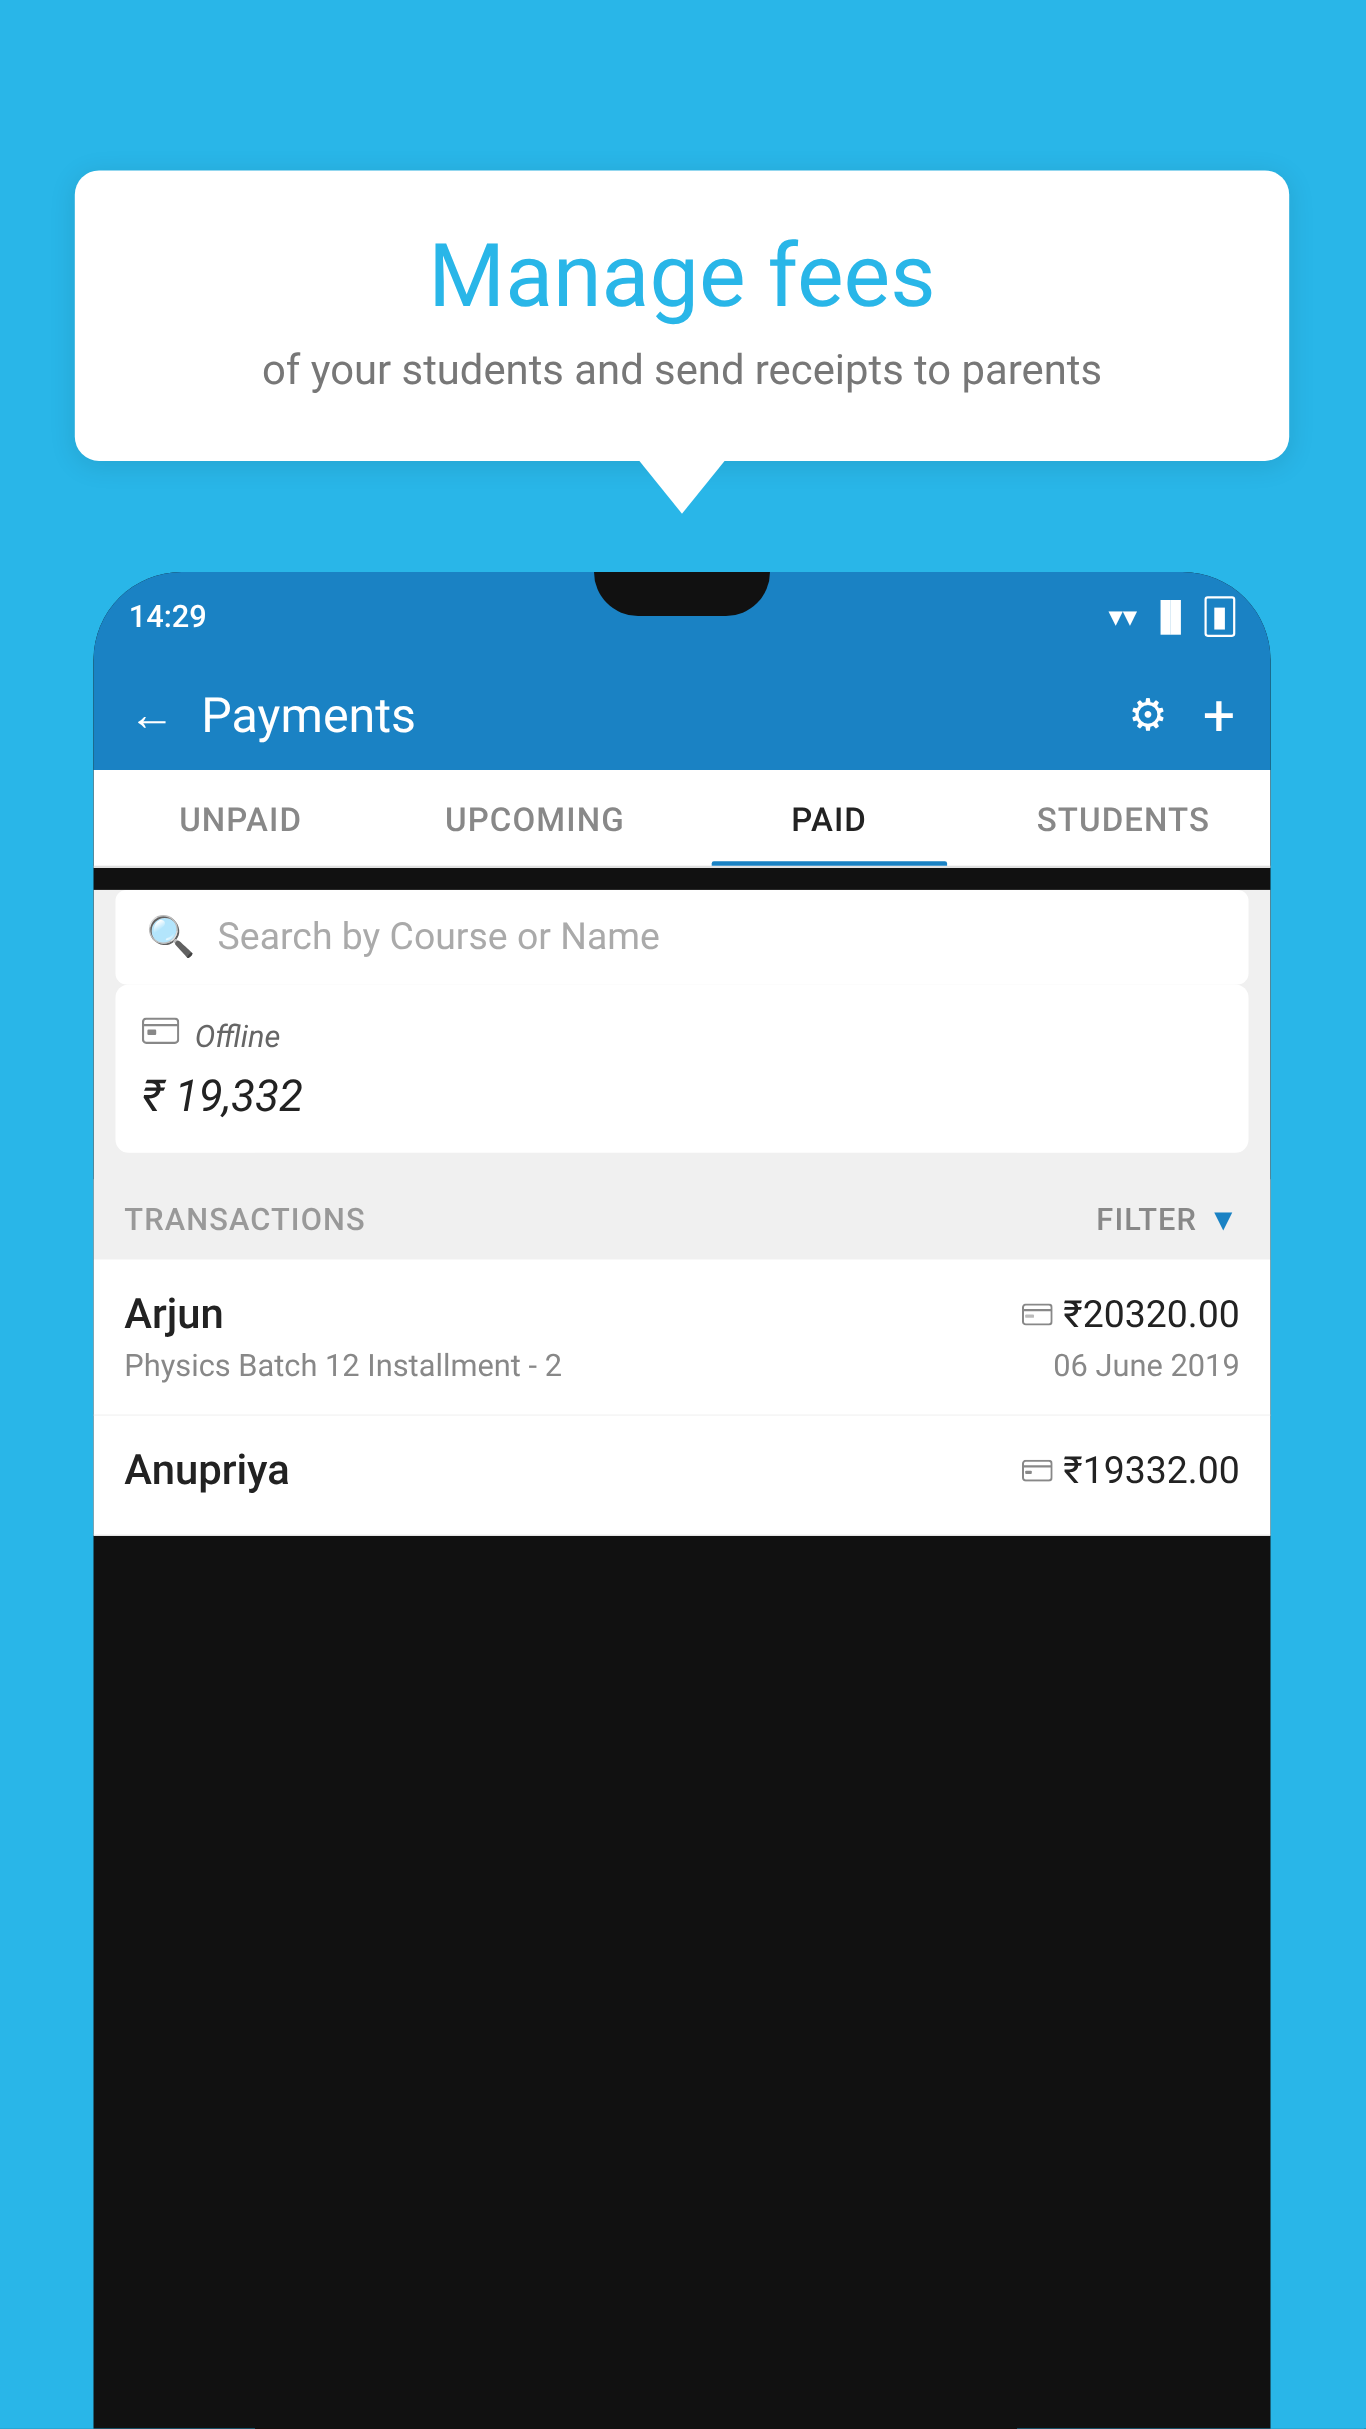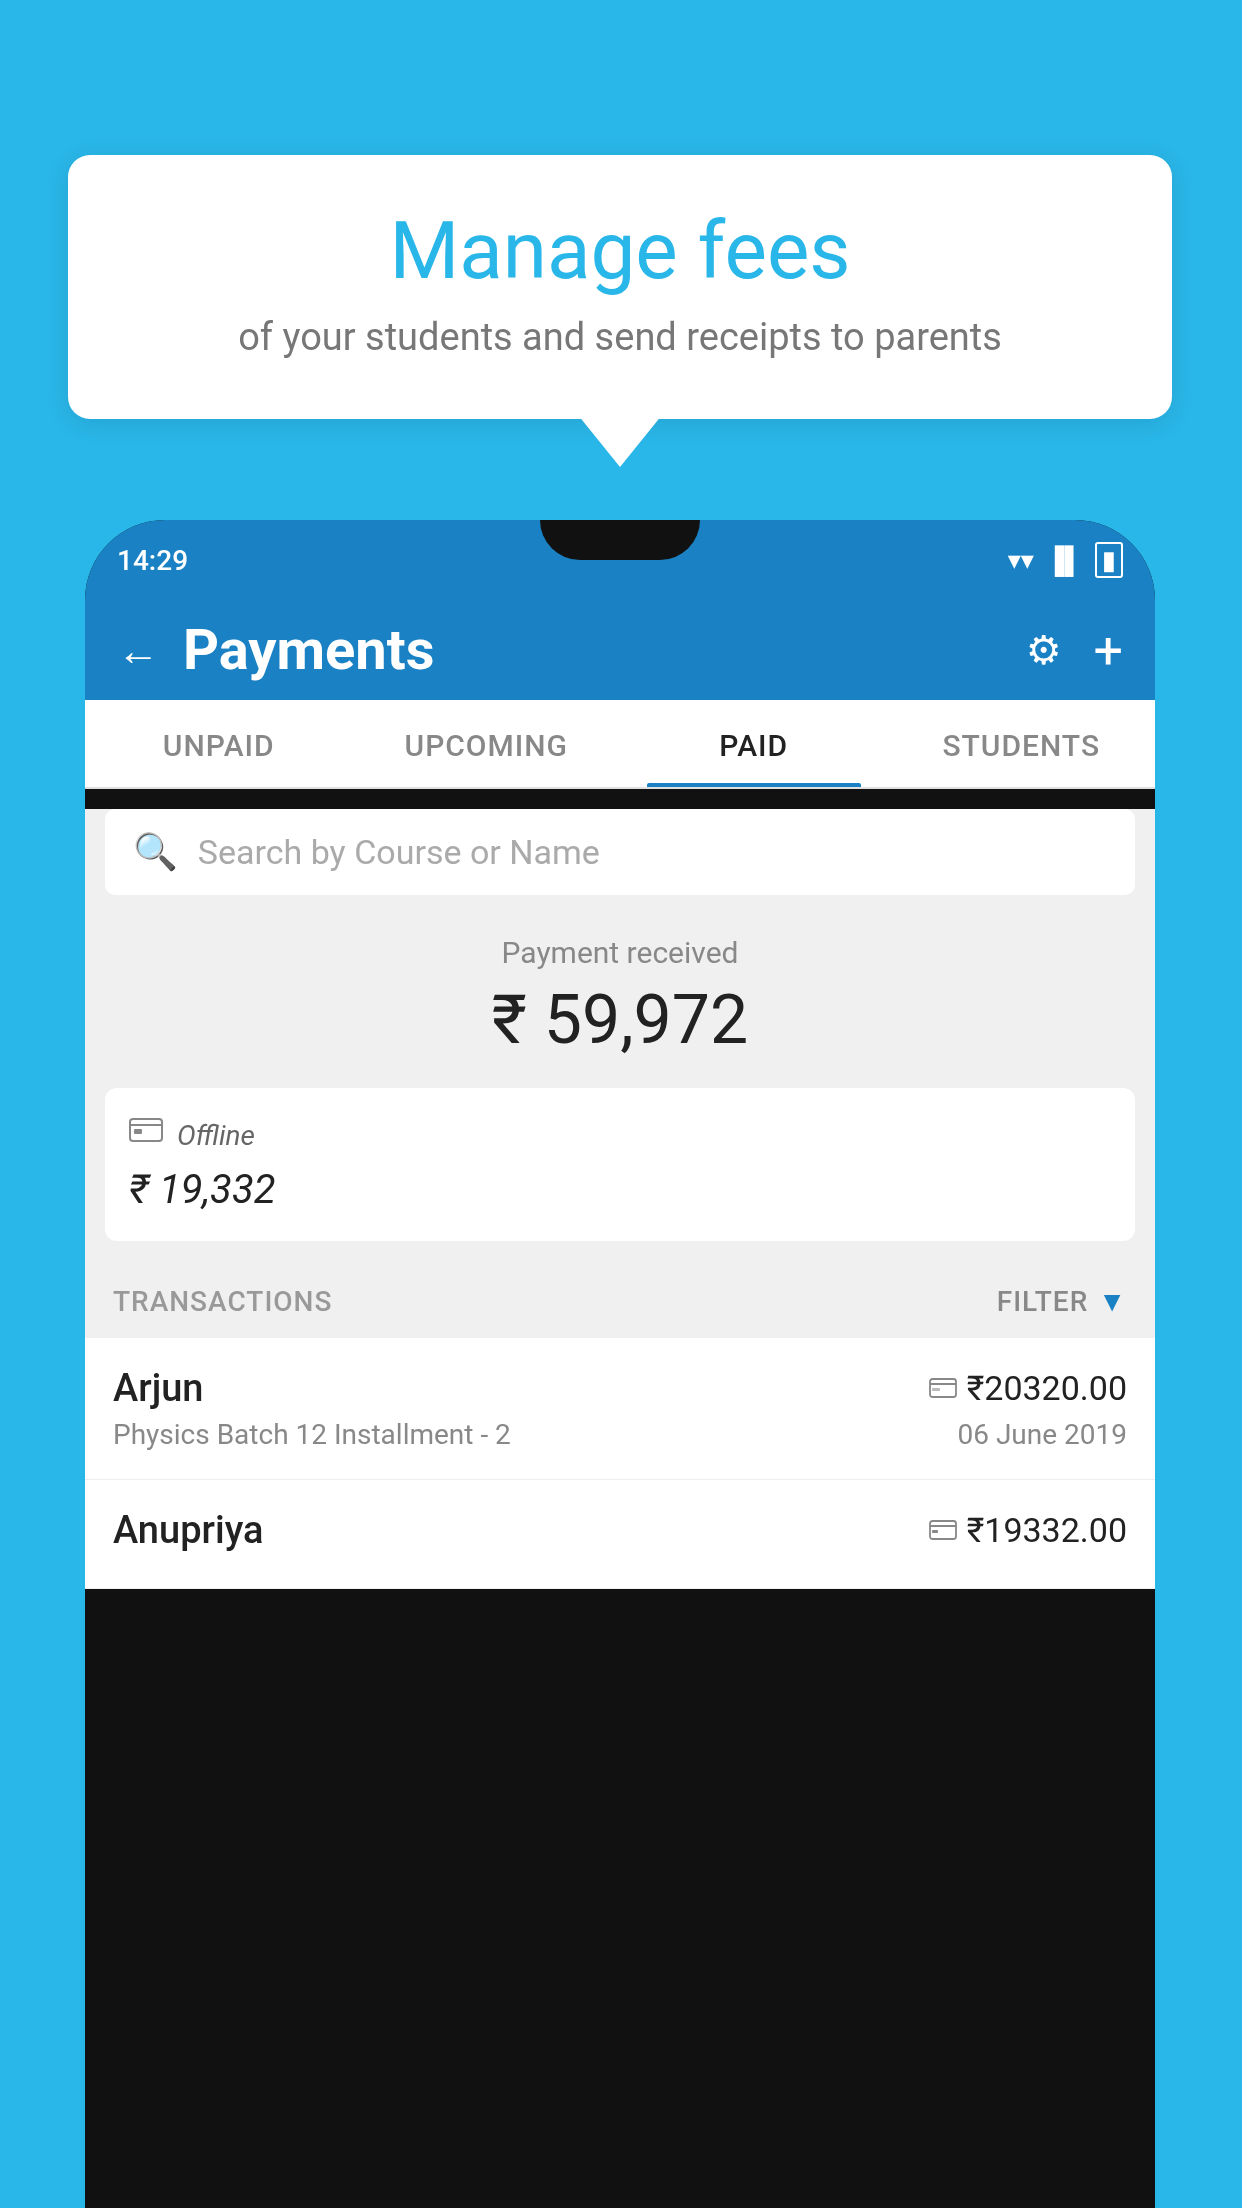--- a/index.html
+++ b/index.html
@@ -102,22 +102,22 @@
       padding: 0 32px;
     }
     .back-btn {
       color: white;
       font-size: 42px;
       margin-right: 24px;
       cursor: pointer;
     }
     .header-title {
       color: white;
-      font-size: 56px;
-      font-weight: 700;
+      font-size: 44px;
+      font-weight: 400;
       flex: 1;
     }
     .header-actions {
       display: flex;
       align-items: center;
       gap: 32px;
     }
     .header-icon {
       color: white;
       font-size: 40px;
@@ -337,24 +337,20 @@
       <div class="tab">STUDENTS</div>
     </div>
 
     <div class="phone-content">
 
       <div class="search-bar">
         <span class="search-icon-wrap">🔍</span>
         <span class="search-placeholder">Search by Course or Name</span>
       </div>
 
-      <div class="payment-summary">
-        <div class="payment-received-label">Payment received</div>
-        <div class="payment-amount">₹ 59,972</div>
-      </div>
 
       <div class="payment-cards">
         <div class="payment-card">
           <div class="payment-card-header">
             <span class="payment-card-icon">
               
               <svg width="34" height="28" viewBox="0 0 34 28" fill="none" xmlns="http://www.w3.org/2000/svg">
                 <rect x="1" y="1" width="32" height="22" rx="3" stroke="#888" stroke-width="2" fill="none"></rect>
                 <line x1="1" y1="7" x2="33" y2="7" stroke="#888" stroke-width="2"></line>
                 <rect x="5" y="11" width="8" height="5" rx="1" fill="#888"></rect>

